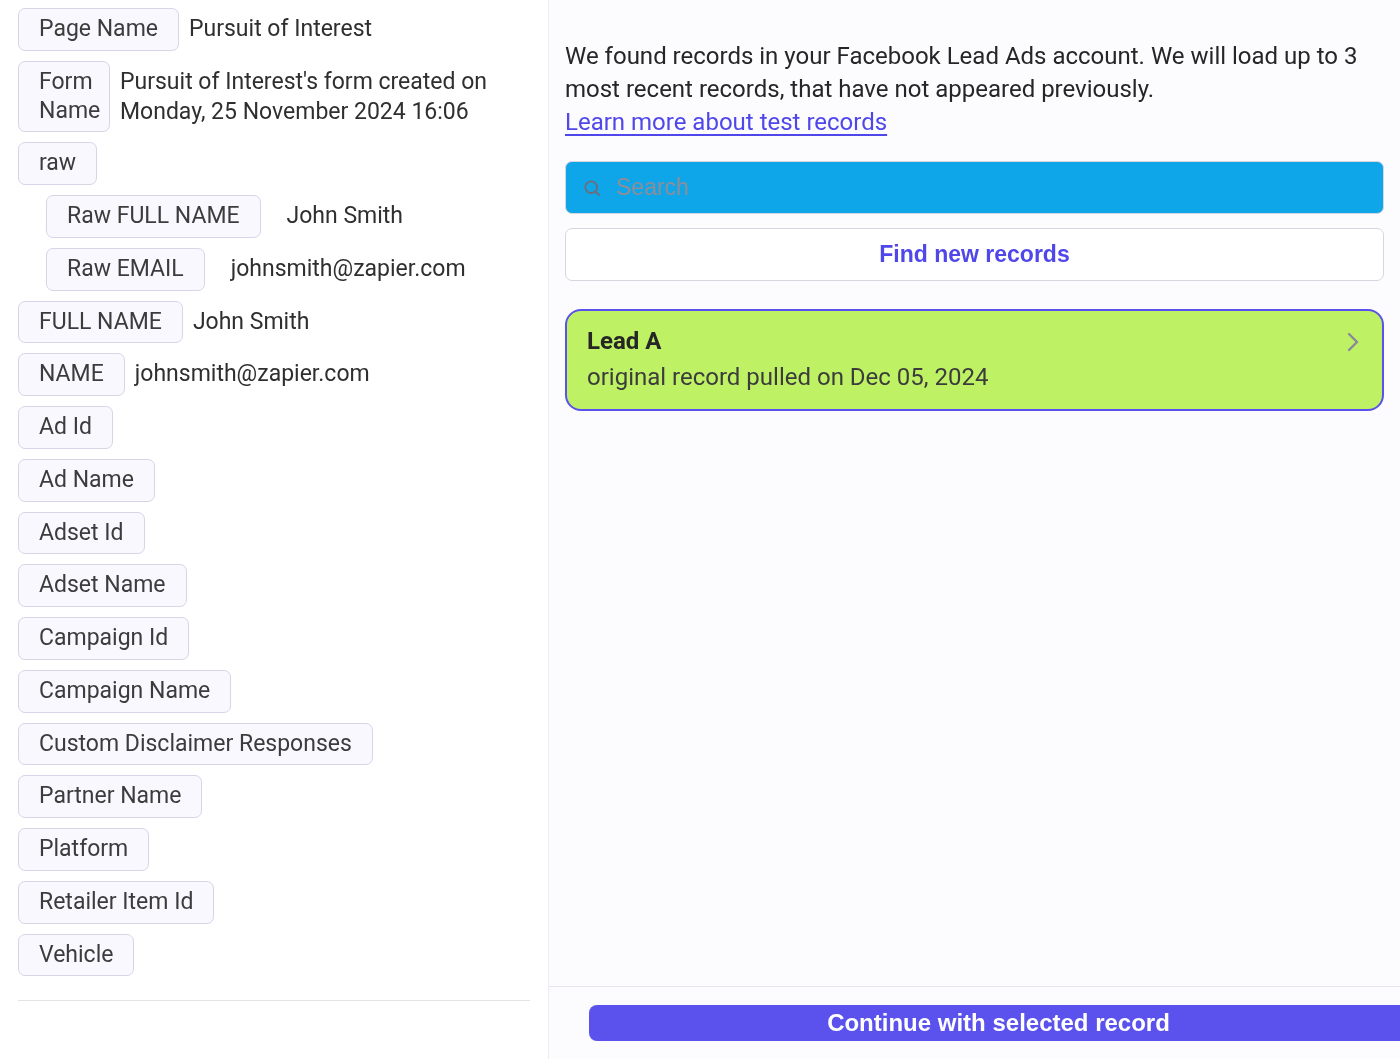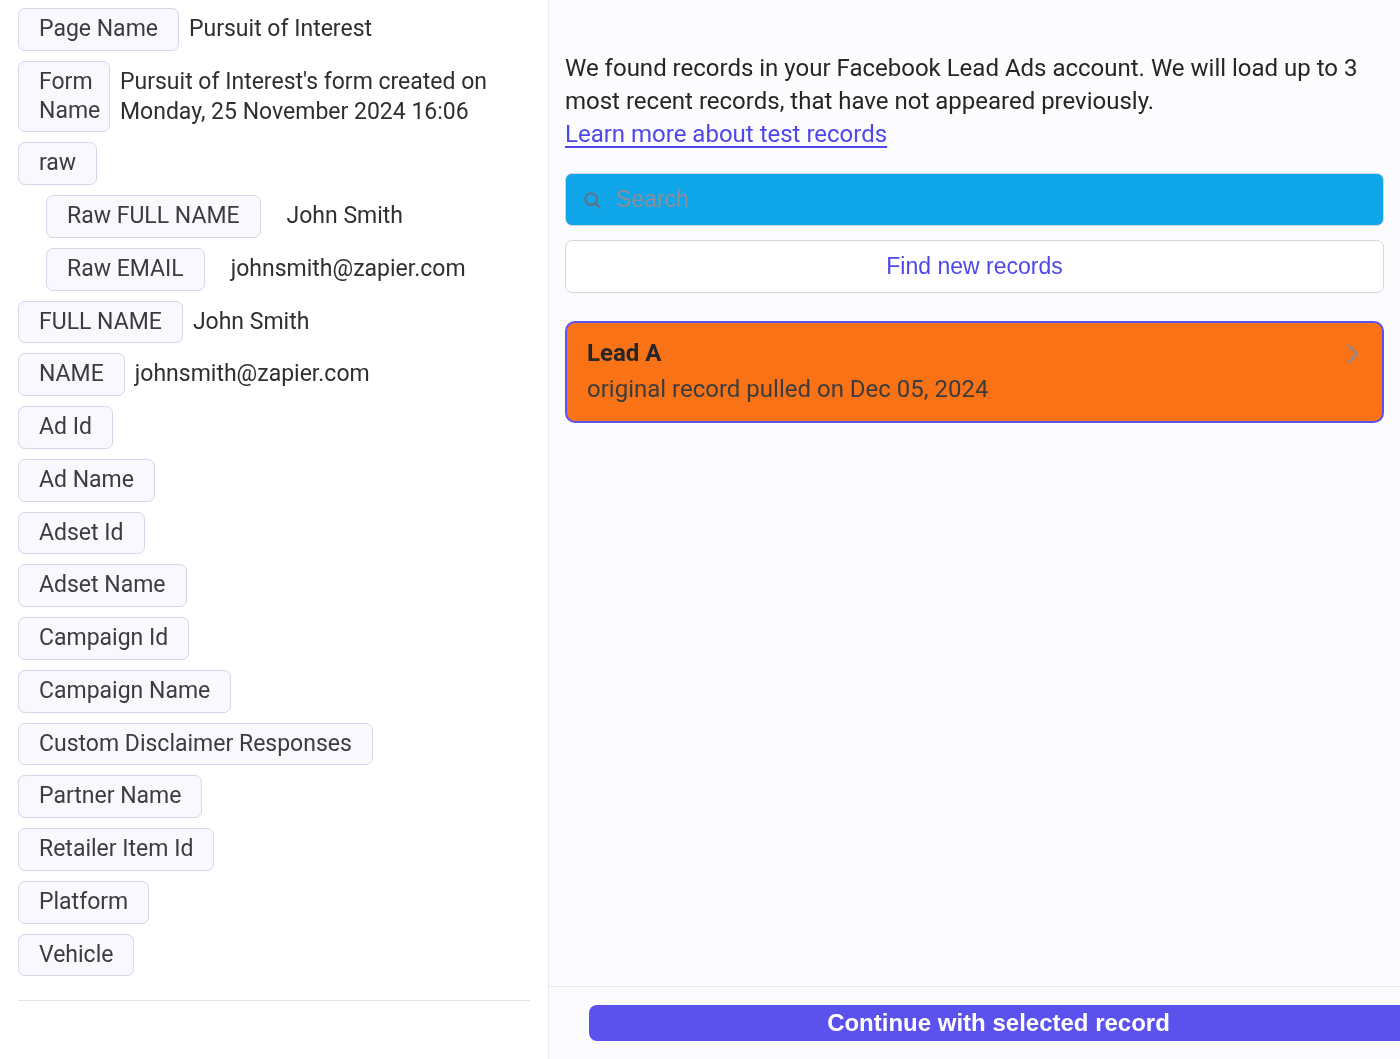--- a/index.html
+++ b/index.html
@@ -53,21 +53,21 @@
   .right {
     flex: 1;
     background: #fcfbfe;
     border-left: 1px solid #eceaf2;
     display: flex;
     flex-direction: column;
     position: relative;
   }
   .right-body {
     flex: 1;
-    padding: 16px 16px 16px 16px;
+    padding: 4px 16px 16px 16px;
     overflow: hidden;
   }
   .top-border {
     height: 4px;
     background: transparent;
   }
   .info-text {
     margin-top: 32px;
     font-size: 24px;
     line-height: 1.38;
@@ -104,29 +104,29 @@
   }
   .find-btn {
     margin-top: 14px;
     width: 100%;
     background: #ffffff;
     border: 1.5px solid #d7d5de;
     border-radius: 7px;
     padding: 12px 16px;
     text-align: center;
     color: #4f47ea;
-    font-weight: 400;
+    font-weight: 700;
     font-size: 23px;
     cursor: pointer;
   }
   .record-card {
     margin-top: 28px;
     border: 2.5px solid #5b52ee;
-    background: #f97316;
-    border-radius: 10px;
+    background: #bef264;
+    border-radius: 16px;
     padding: 16px 20px 18px 20px;
     position: relative;
     cursor: pointer;
   }
   .record-title {
     font-weight: 700;
     font-size: 24px;
     color: #262626;
   }
   .record-sub {
@@ -215,24 +215,24 @@
         <div class="field-row">
           <span class="pill">Campaign Name</span>
         </div>
         <div class="field-row">
           <span class="pill">Custom Disclaimer Responses</span>
         </div>
         <div class="field-row">
           <span class="pill">Partner Name</span>
         </div>
         <div class="field-row">
+          <span class="pill">Platform</span>
+        </div>
+        <div class="field-row">
           <span class="pill">Retailer Item Id</span>
-        </div>
-        <div class="field-row">
-          <span class="pill">Platform</span>
         </div>
         <div class="field-row">
           <span class="pill">Vehicle</span>
         </div>
       </div>
     <div class="divider"></div>
   </div>
 
   <div class="right">
     <div class="right-body">

